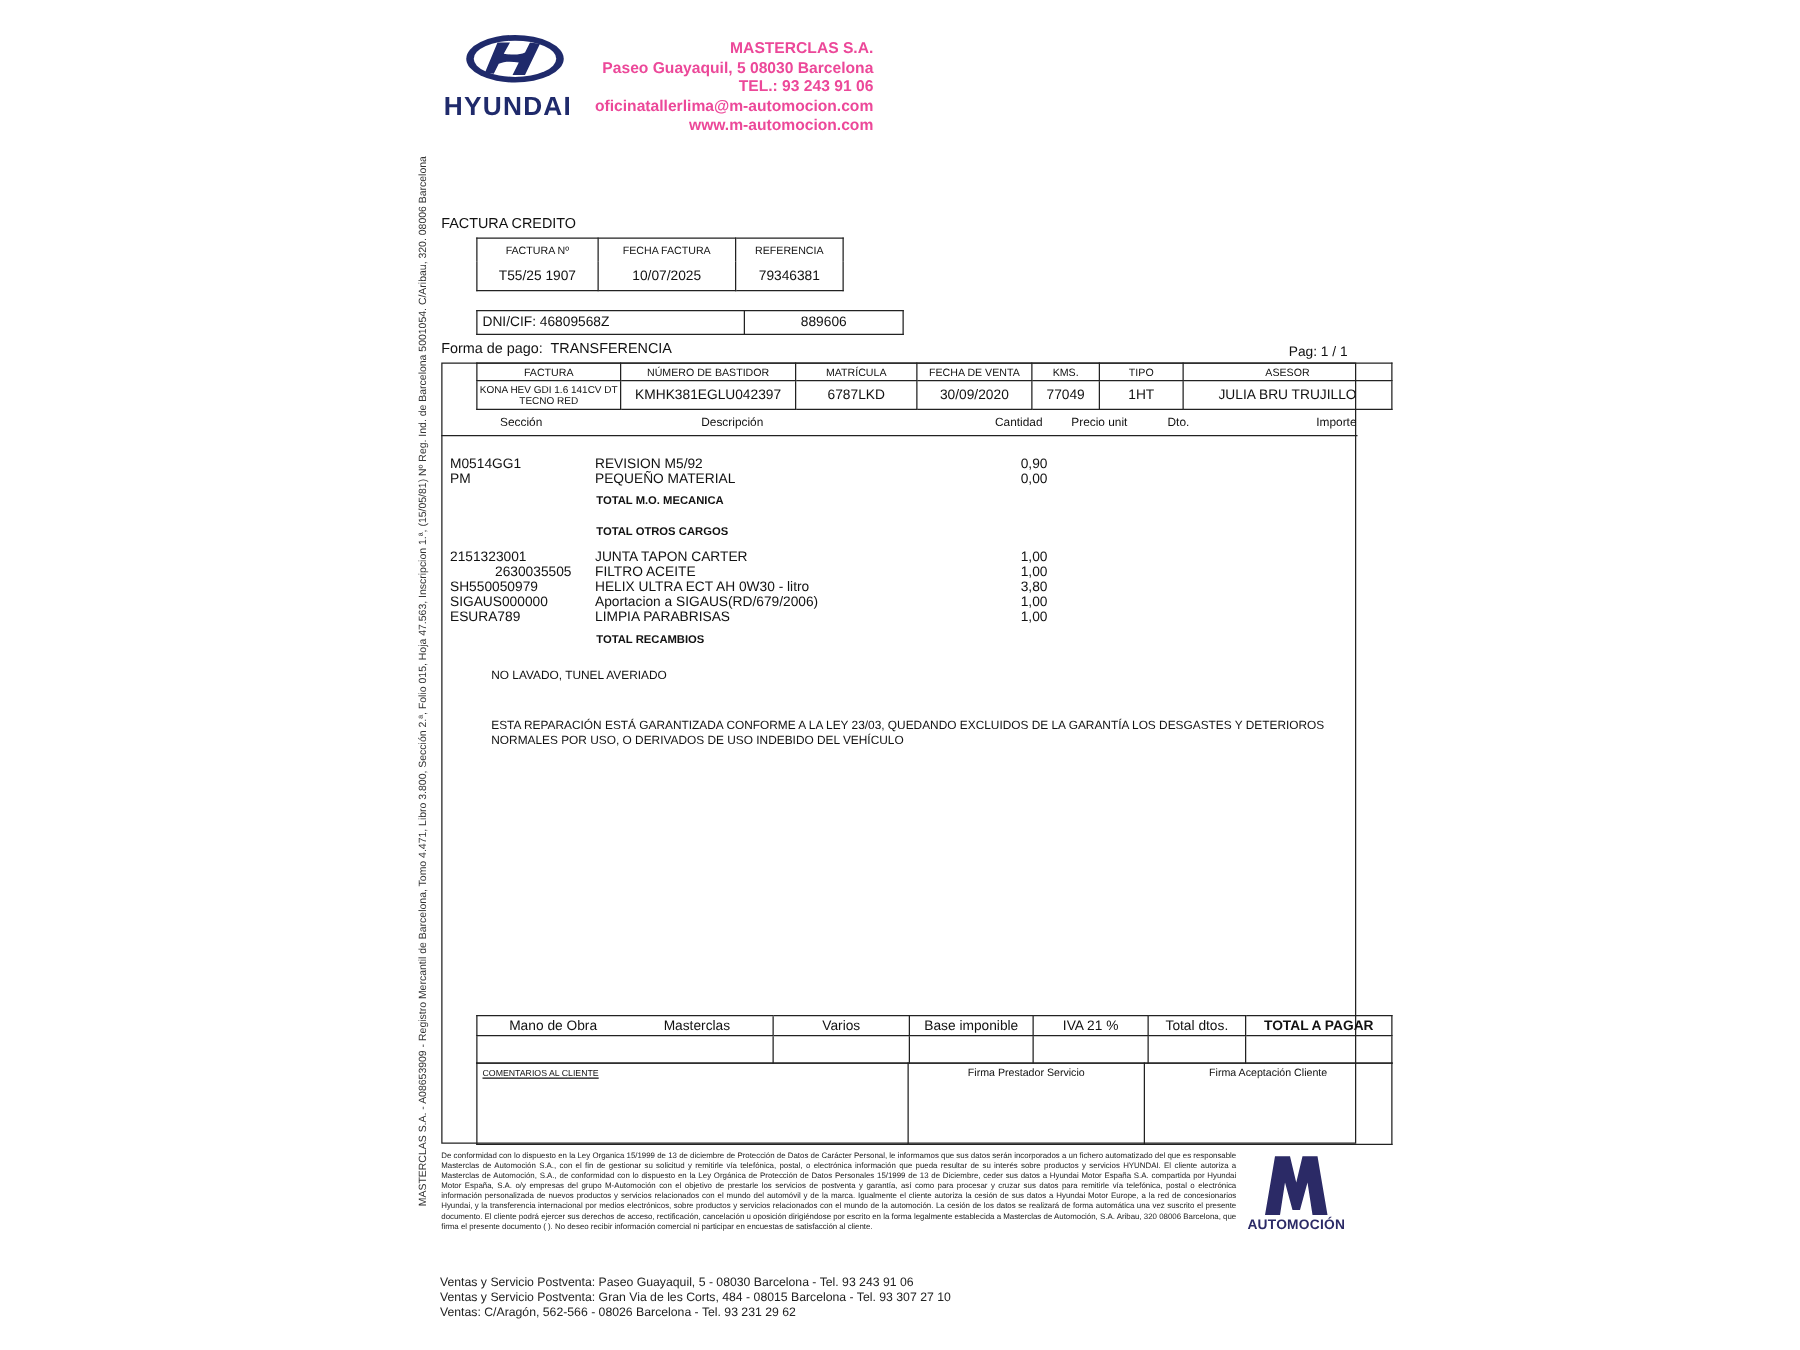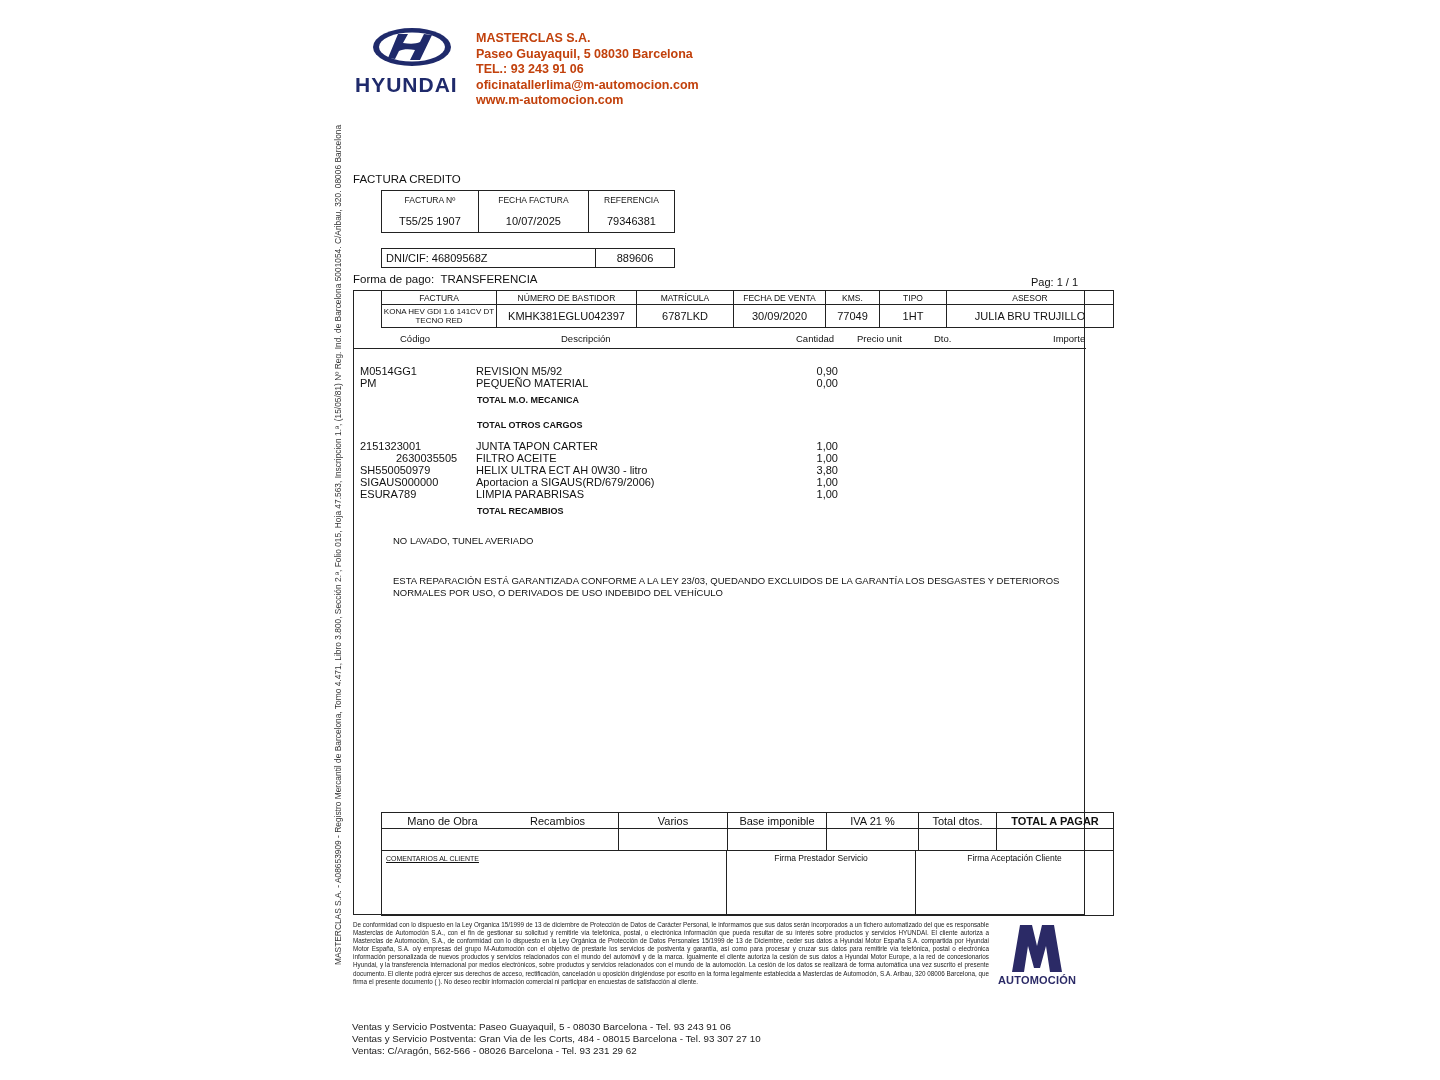--- a/index.html
+++ b/index.html
@@ -2,37 +2,37 @@
 <html><head>
 <meta charset="utf-8">
 <style>
   html, body { margin: 0; padding: 0; background: #ffffff; }
   body { width: 1440px; height: 1080px; position: relative; overflow: hidden;
          font-family: "Liberation Sans", sans-serif; color: #111; }
   .abs { position: absolute; }
 
   
   .logo { left: 354px; top: 26px; width: 118px; height: 70px; }
-  .company { left: 476px; top: 31px; font-weight: bold; font-size: 12.5px; line-height: 15.5px; color: #c2410c; }
+  .company { left: 476px; top: 31px; font-weight: bold; font-size: 12.5px; line-height: 15.5px; color: #ec4899; text-align: right; }
   .company div { white-space: nowrap; }
 
   
   .side { left: 333px; top: 965px; transform-origin: 0 0; transform: rotate(-90deg);
           font-size: 8.4px; color: #333; white-space: nowrap; width: 790px; }
 
   .doc-type { left: 353px; top: 173px; font-size: 11.5px; }
 
   table { border-collapse: collapse; margin-left: 28px; }
 
   .fact-table { left: 353px; top: 190px; width: 294px; height: 43px; }
   .fact-table td { border: 1px solid #222; text-align: center; font-size: 8.5px; padding: 0; }
   .fact-table .hdr td { height: 18px; vertical-align: middle; font-size: 8.5px; border-bottom: none; }
   .fact-table .val td { height: 22px; font-size: 11px; border-top: none; }
 
-  .dni-table { left: 353px; top: 248px; width: 294px; height: 20px; }
+  .dni-table { left: 353px; top: 248px; width: 342px; height: 20px; }
   .dni-table td { border: 1px solid #222; font-size: 11px; padding: 0 4px; height: 18px; }
 
   .forma { left: 353px; top: 273px; font-size: 11.5px; }
   .pag { left: 1031px; top: 276px; font-size: 11px; }
 
   
   .main-frame { left: 353px; top: 290px; width: 732px; height: 625px; border: 1px solid #222; box-sizing: border-box; }
 
   .veh-table { left: 353px; top: 290px; width: 733px; }
   .veh-table td { border: 1px solid #222; text-align: center; padding: 0; }
@@ -144,21 +144,21 @@
     <td>KMHK381EGLU042397</td>
     <td>6787LKD</td>
     <td>30/09/2020</td>
     <td>77049</td>
     <td>1HT</td>
     <td>JULIA BRU TRUJILLO</td>
   </tr>
 </tbody>
   </table>
 
-<div class="abs col-head" style="left:400px;">Código</div>
+<div class="abs col-head" style="left:400px;">Sección</div>
 <div class="abs col-head" style="left:561px;">Descripción</div>
 <div class="abs col-head" style="left:796px;">Cantidad</div>
 <div class="abs col-head" style="left:857px;">Precio unit</div>
 <div class="abs col-head" style="left:934px;">Dto.</div>
 <div class="abs col-head" style="left:1013px;padding-left:40px;">Importe</div>
 <div class="abs col-line"></div>
 
 <div class="abs line-row code" style="top:365px;">M0514GG1</div>
 <div class="abs line-row desc" style="top:365px;">REVISION M5/92</div>
 <div class="abs line-row qty" style="top:365px;">0,90</div>
@@ -195,21 +195,21 @@
 <div class="abs note" style="top:535px;">NO LAVADO, TUNEL AVERIADO</div>
 <div class="abs note" style="top:575px;">
   <div>ESTA REPARACIÓN ESTÁ GARANTIZADA CONFORME A LA LEY 23/03, QUEDANDO EXCLUIDOS DE LA GARANTÍA LOS DESGASTES Y DETERIOROS</div>
   <div>NORMALES POR USO, O DERIVADOS DE USO INDEBIDO DEL VEHÍCULO</div>
 </div>
 
 <table class="abs tot-table">
   <tbody>
       <tr class="hdr">
     <td style="width:236px; border-right:none;">
-      <span style="display:inline-block; width:115px;">Mano de Obra</span><span style="display:inline-block; width:115px;">Recambios</span>
+      <span style="display:inline-block; width:115px;">Mano de Obra</span><span style="display:inline-block; width:115px;">Masterclas</span>
     </td>
     <td style="width:108px;">Varios</td>
     <td style="width:98px;">Base imponible</td>
     <td style="width:91px;">IVA  21 %</td>
     <td style="width:77px;">Total dtos.</td>
     <td class="bold">TOTAL A PAGAR</td>
   </tr>
   <tr class="val">
     <td></td>
     <td></td>

